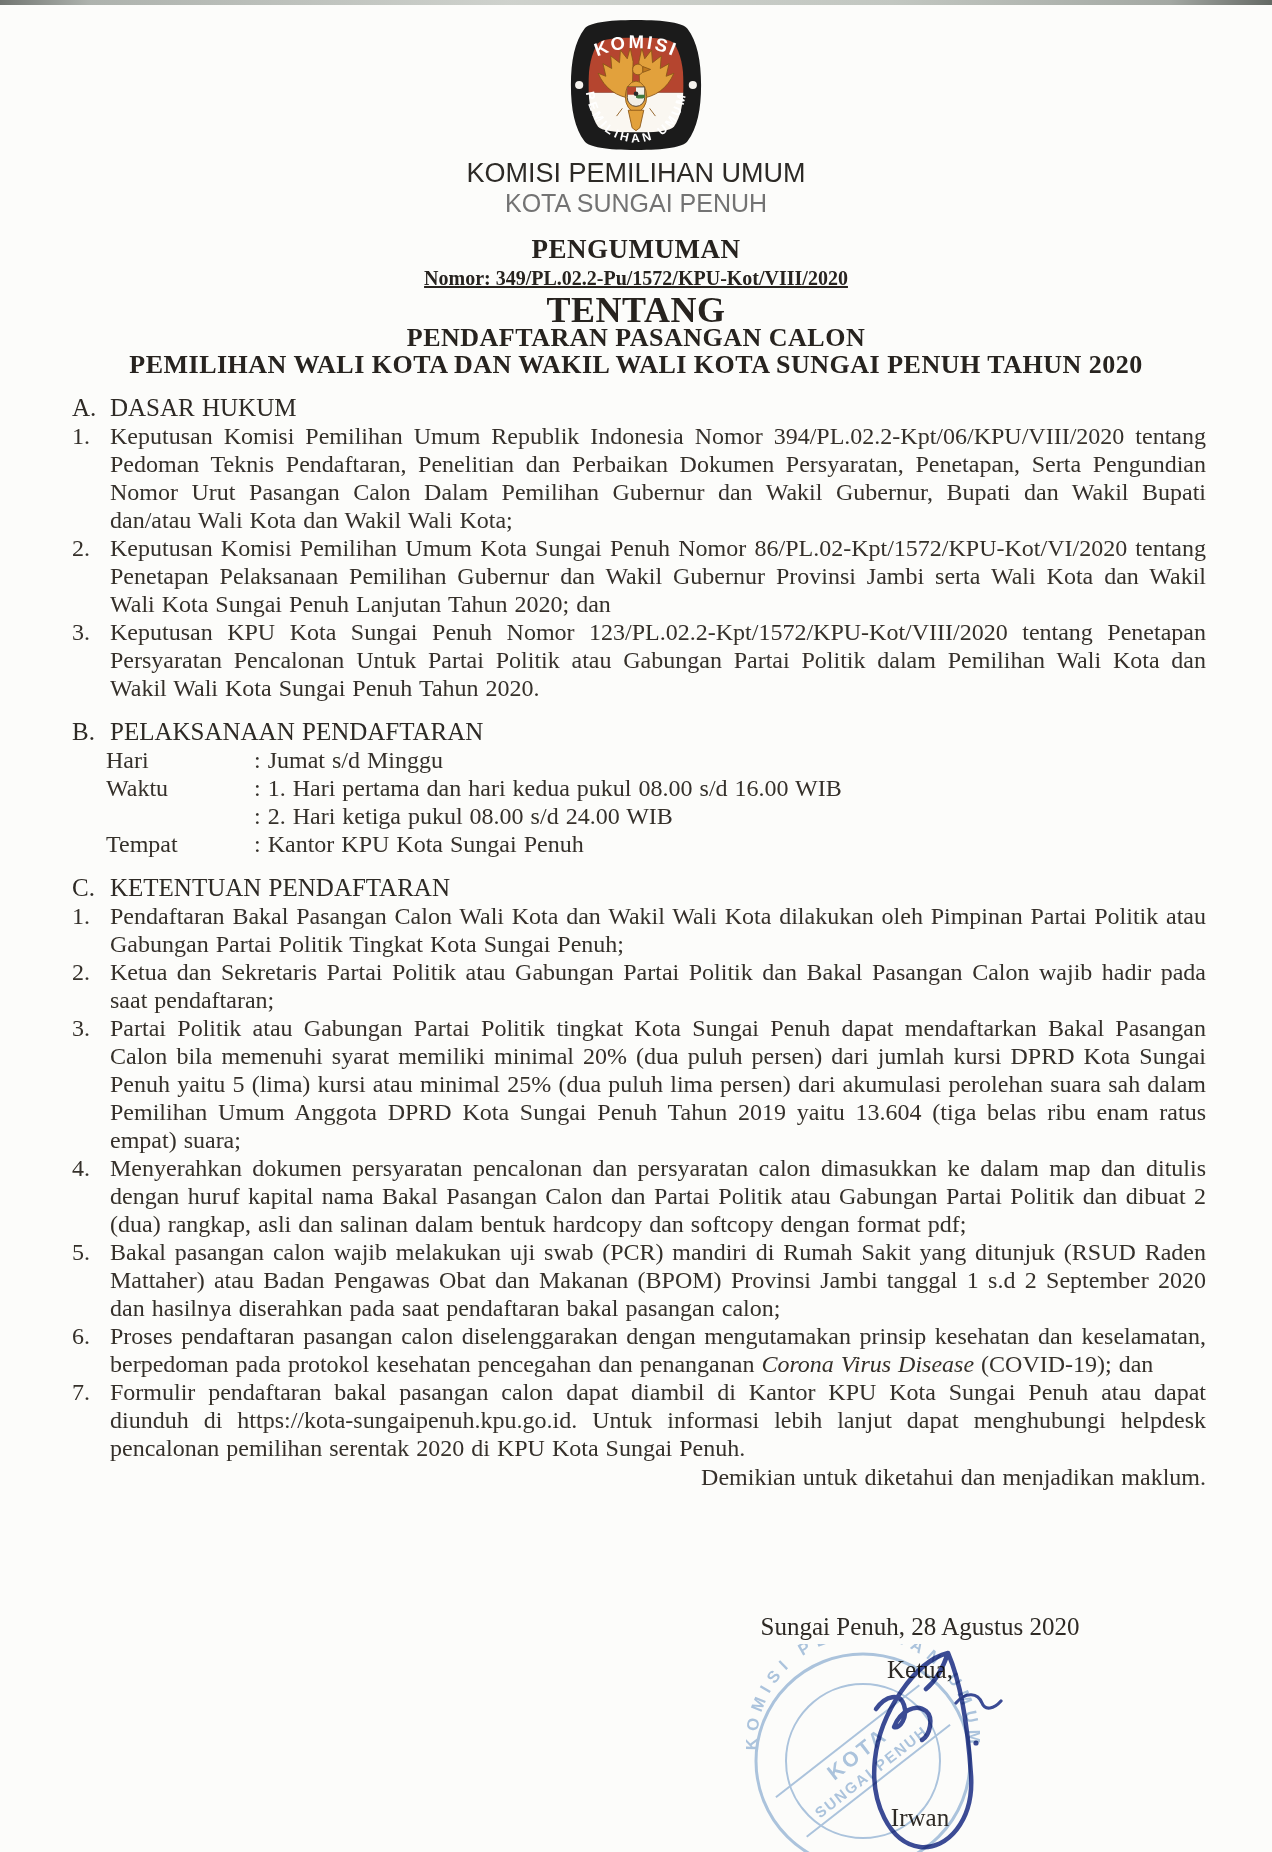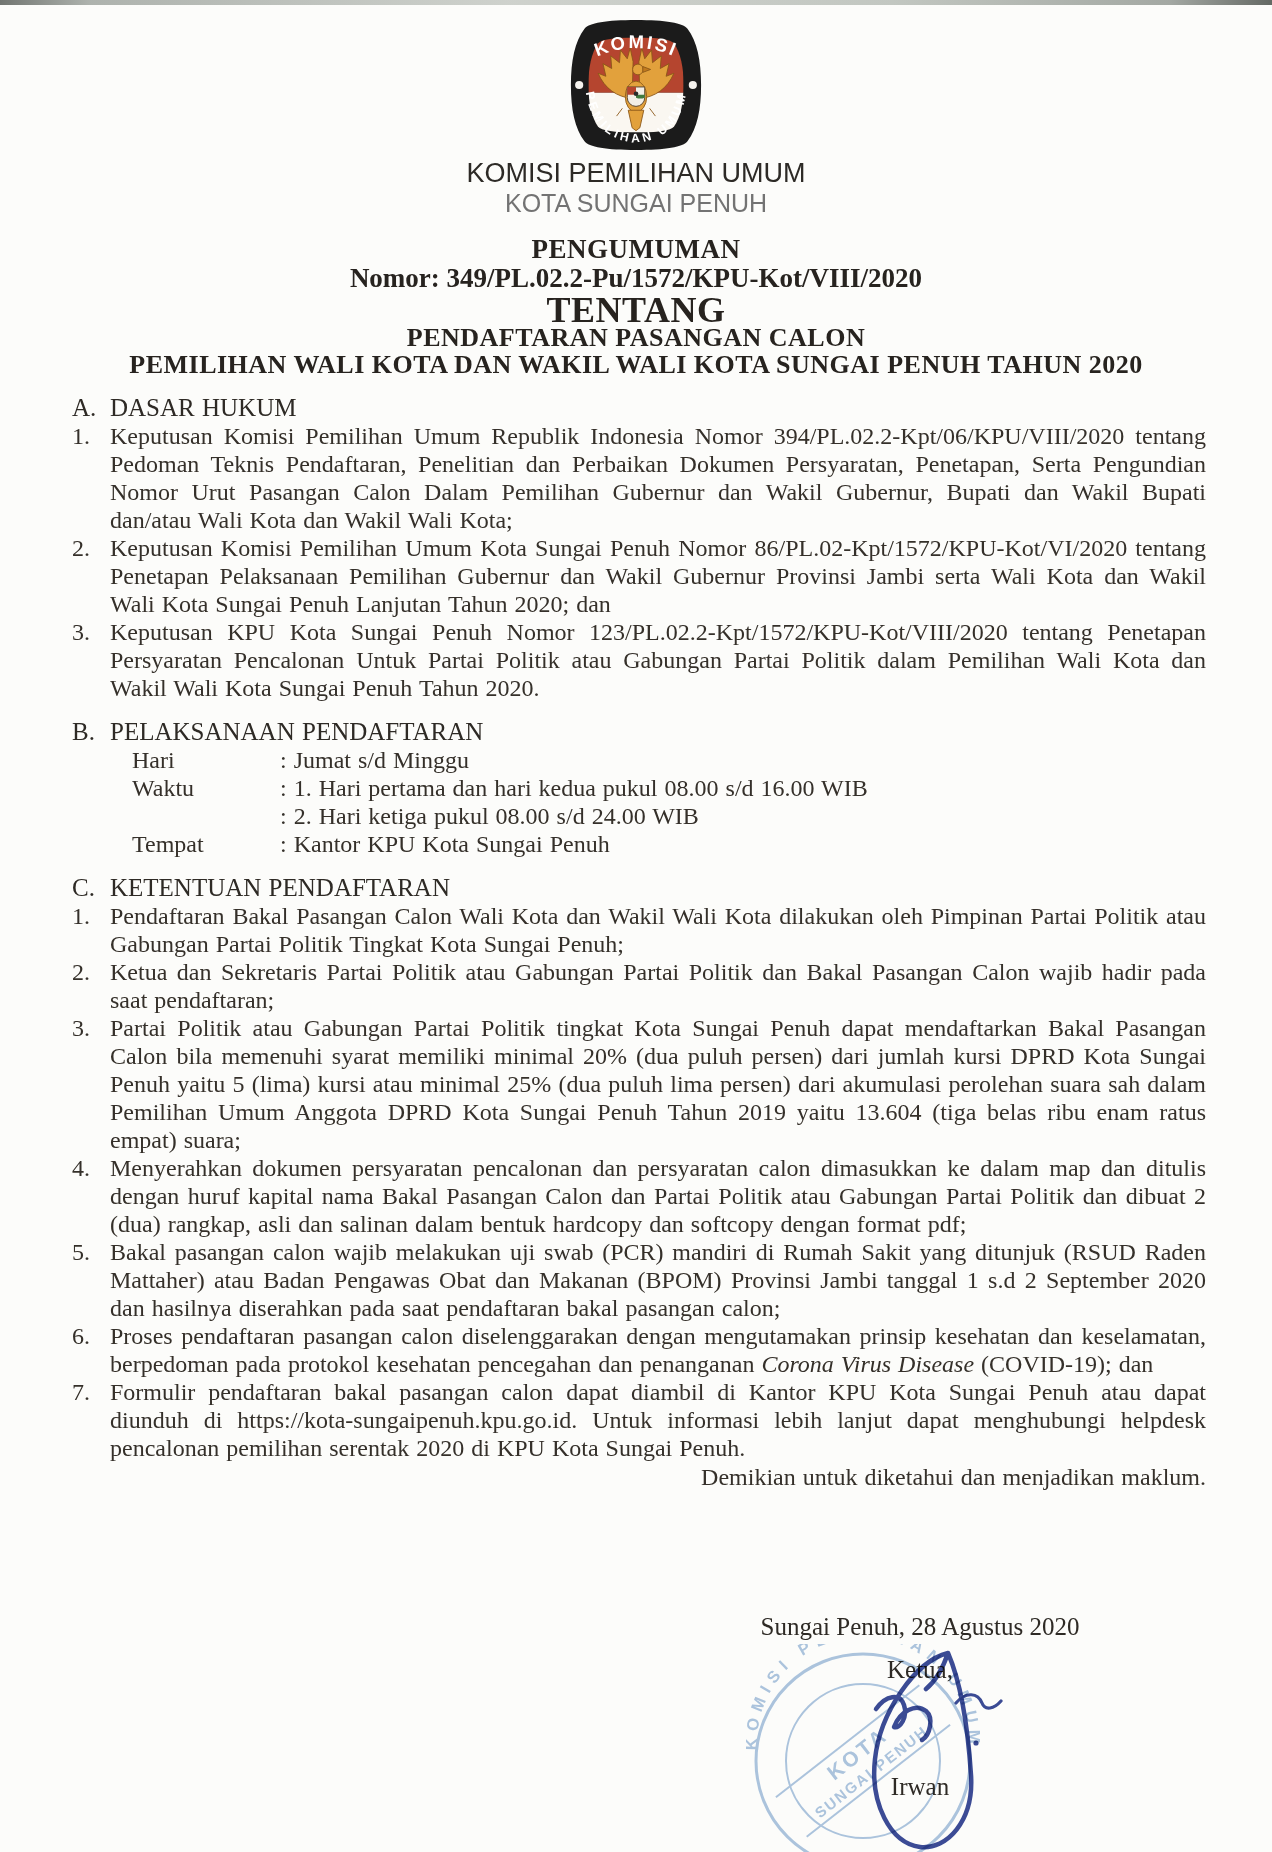--- a/index.html
+++ b/index.html
@@ -15,42 +15,42 @@
     opacity:.8;
   }
   
   .kop { text-align:center; padding-top:16px; }
   .logo { width:136px; height:138px; display:block; margin:0 auto 4px auto; }
   .org1 { font-family:"Liberation Sans", sans-serif; font-size:27px; line-height:31px; color:#2d2a26; }
   .org2 { font-family:"Liberation Sans", sans-serif; font-size:25px; line-height:29px; color:#737373; }
   
   .doc-head { text-align:center; font-weight:bold; color:#27231f; }
   .doc-type   { margin-top:17px; font-size:27px; line-height:29px; letter-spacing:.5px; }
-  .doc-number { font-size:27px;  line-height:29px; }
+  .doc-number { font-size:20px;  line-height:29px;text-decoration:underline; }
   .about      { margin-top:4px; font-size:36px; line-height:27px; letter-spacing:.5px; }
   .subject1   { font-size:26px; line-height:27px; letter-spacing:.5px; }
   .subject2   { font-size:26px; line-height:27px; letter-spacing:.5px; }
   
   .content { padding:0 66px 0 72px; margin-top:12px; font-size:24px; line-height:28px; word-spacing:1px; }
   .sec-head { display:flex; font-size:25px; line-height:28px; margin-top:16px; color:#2e2a25; }
   .sec-head .sec-label { width:38px; flex:none; }
   .li  { display:flex; }
   .li .num { width:38px; flex:none; }
   .li .txt { flex:1; text-align:justify; }
-  .brows { margin-left:60px; }
+  .brows { margin-left:34px; }
   .brow  { display:flex; }
   .brow .blabel { width:148px; flex:none; }
   .closing { margin-top:1px;text-align:right; }
   .u  { }
   .it { font-style:italic; }
   
   .sign { position:absolute; left:740px; top:1612px; width:360px; text-align:center;
           font-size:25px; line-height:29px; z-index:1; color:#2e2a25; }
   .sign .role { margin-top:14px; }
-  .sign .name { position:absolute; top:160px; left:0; right:0; font-size:25px; }
+  .sign .name { position:absolute; top:191px; left:0; right:0; font-size:25px; }
   .stamp     { position:absolute; left:746px; top:1644px; width:234px; height:234px;
                z-index:2; mix-blend-mode:multiply; opacity:.85; }
   .autograph { position:absolute; left:830px; top:1645px; width:220px; height:207px;
                z-index:3; mix-blend-mode:multiply; }
 </style>
 </head>
 <body>
 
 <div class="page">
   <div class="scan-top"></div>

